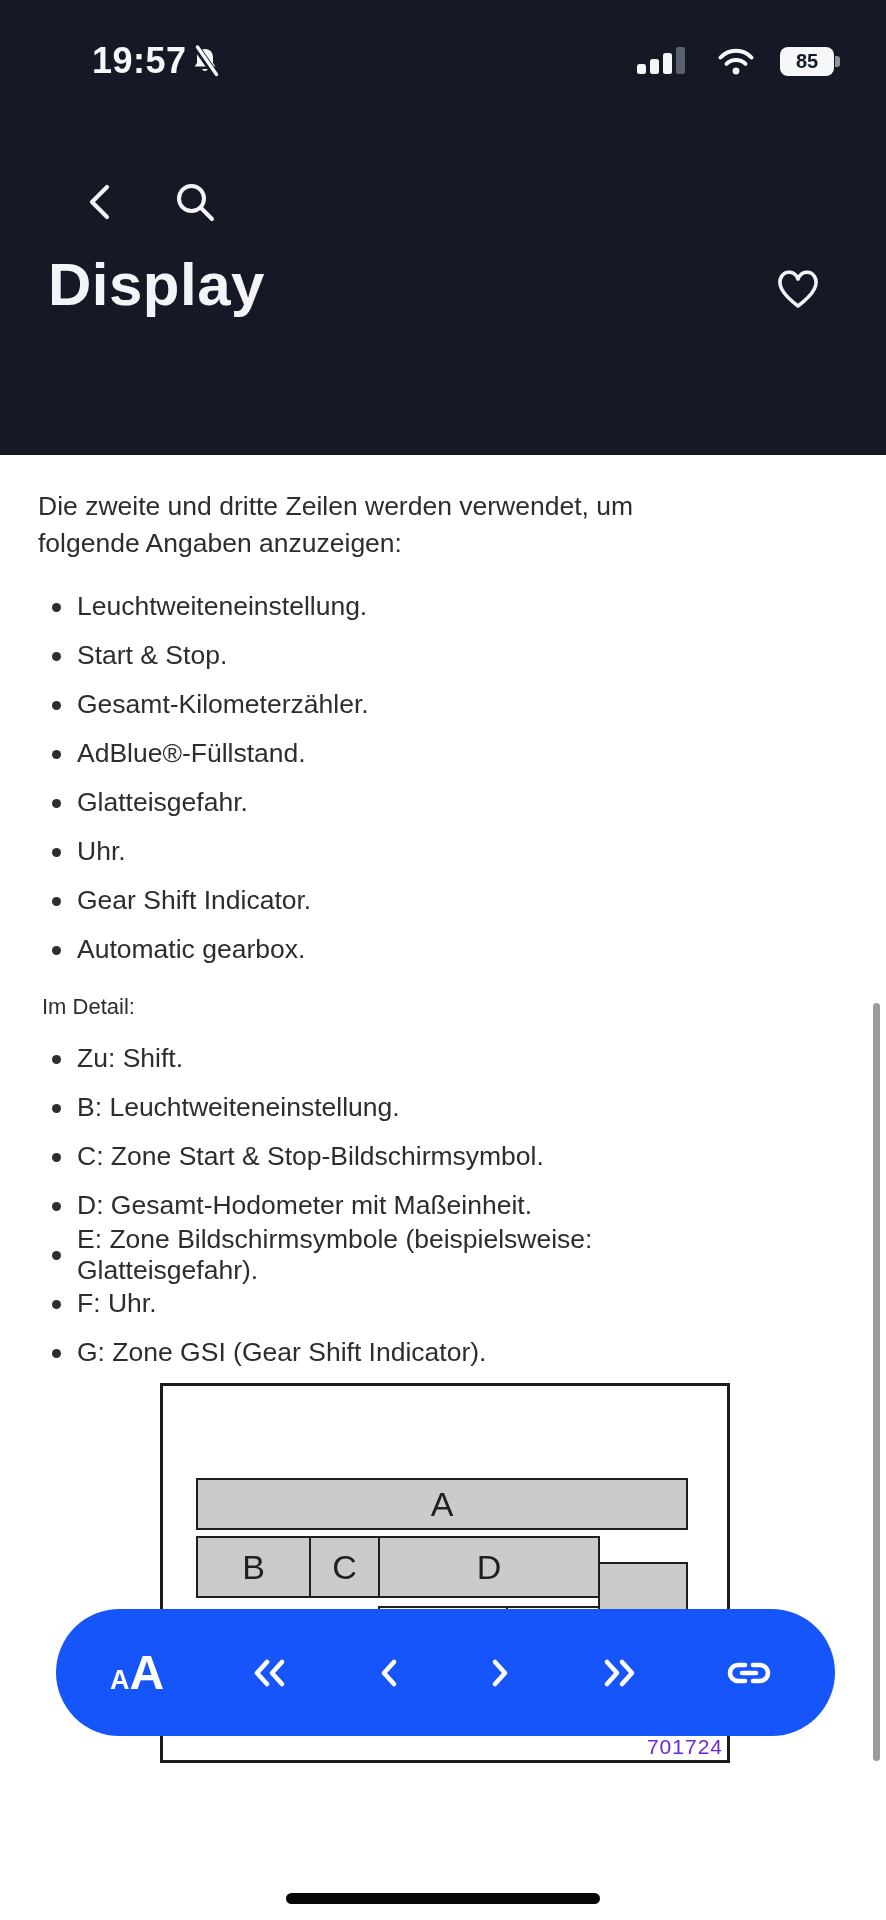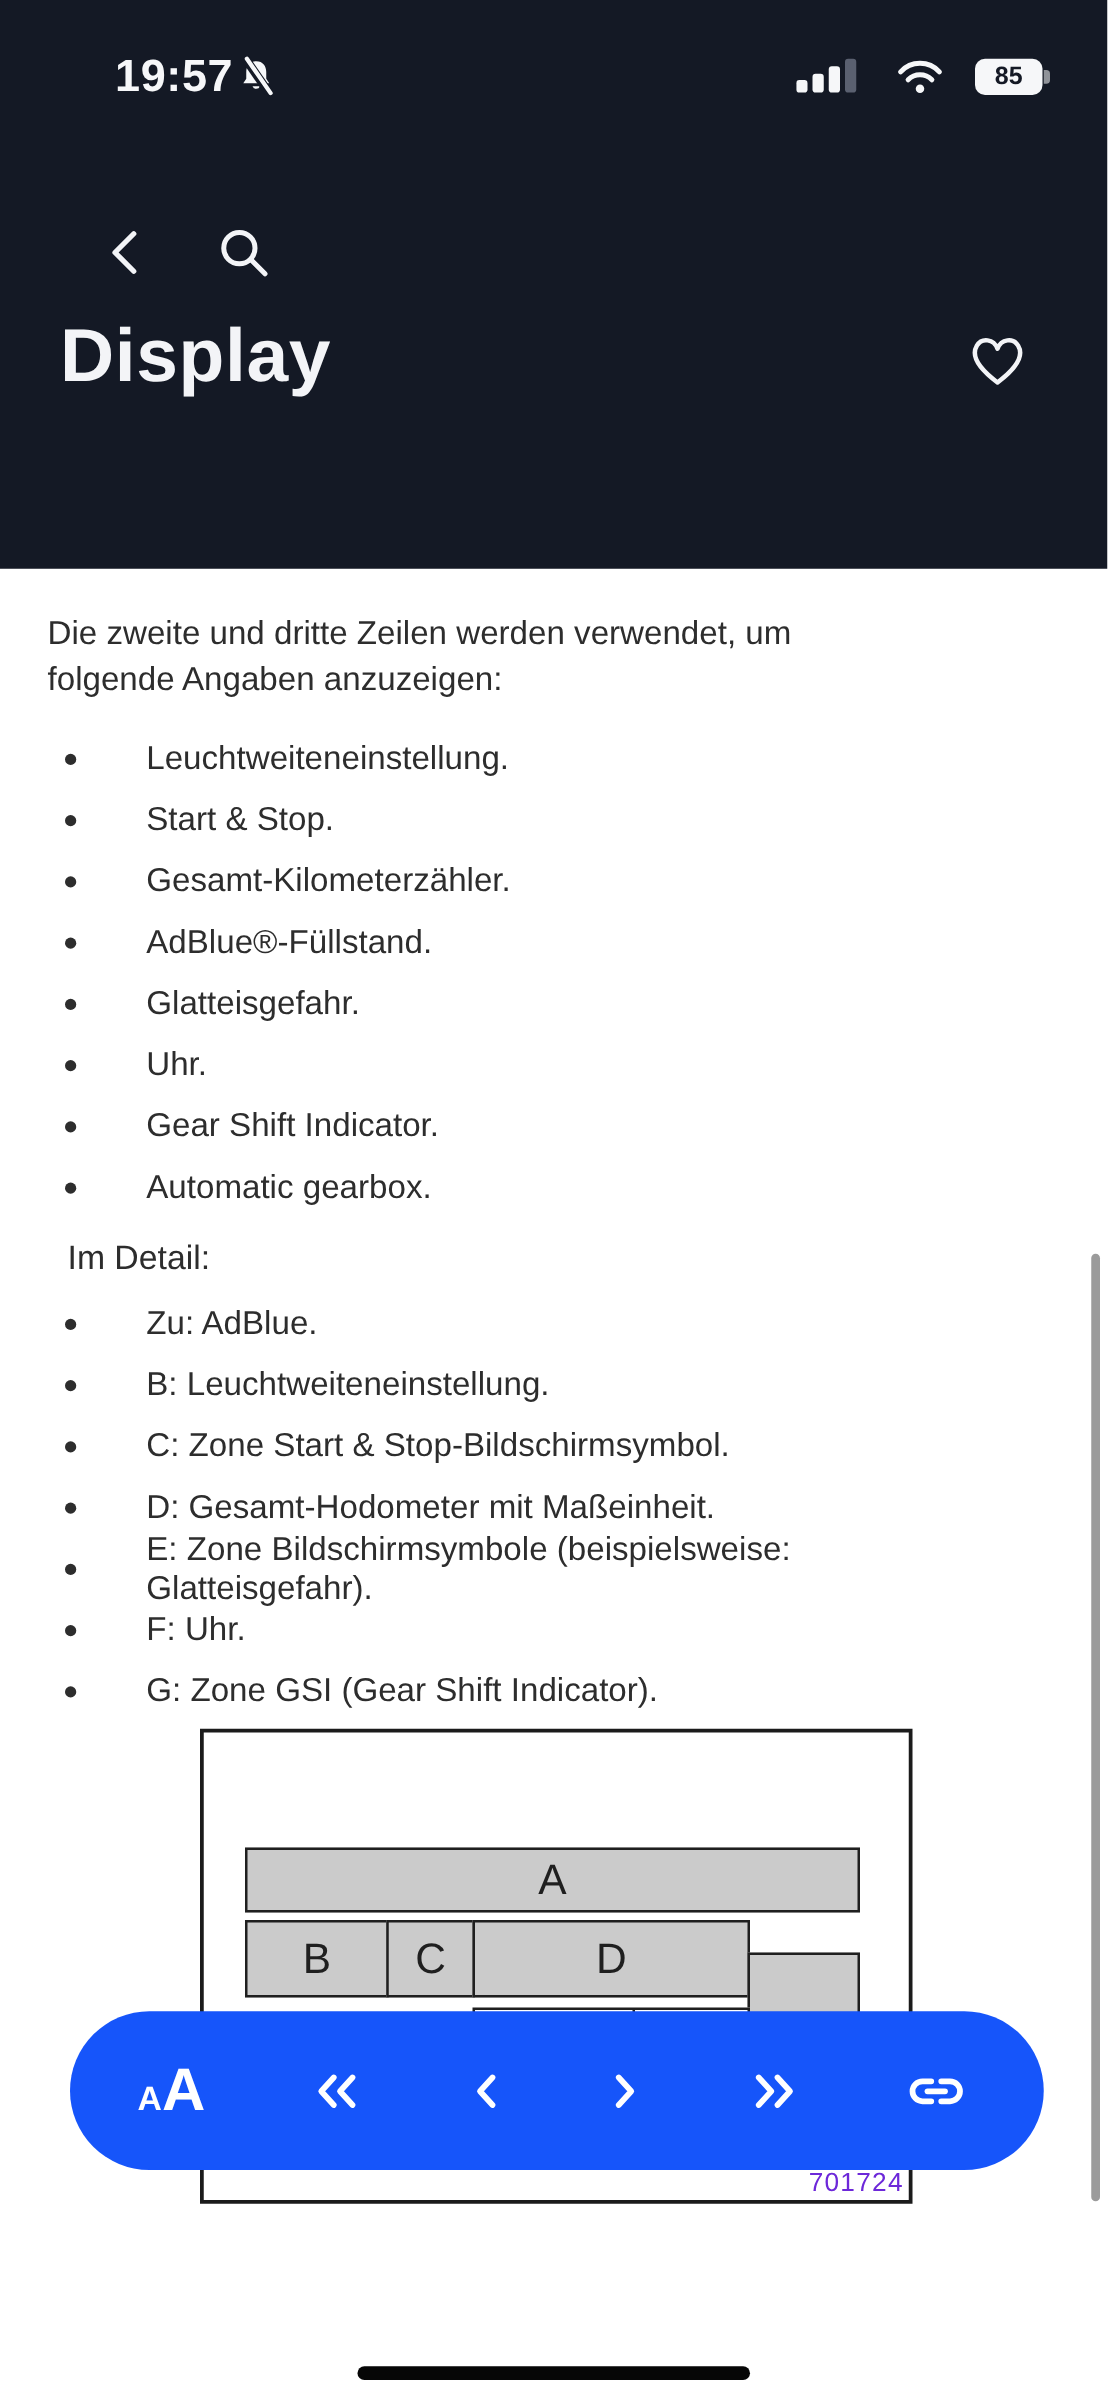--- a/index.html
+++ b/index.html
@@ -24,23 +24,23 @@
   .nav-search { width:140px; padding-right:62px; display:flex; justify-content:flex-end; align-items:center; }
 
   .title-row { position:absolute; top:250px; left:0; width:886px; display:flex; align-items:flex-start; justify-content:space-between; padding:0 62px 0 48px; }
   .page-title { font-size:60px; font-weight:700; letter-spacing:0.5px; color:#f3f4f7; }
   .fav { margin-top:14px; }
 
   
   .content { position:absolute; top:455px; left:0; width:774px; color:#2d2d2d; }
   .intro { padding:33px 46px 0 38px; font-size:26.5px; line-height:37px; }
   ul.bullets { list-style:none; margin-top:20px; }
-  ul.bullets li { position:relative; height:49px; display:flex; align-items:center; padding-left:117px; font-size:26.5px; }
+  ul.bullets li { position:relative; height:49px; display:flex; align-items:center; padding-left:77px; font-size:26.5px; }
   ul.bullets li::before { content:""; position:absolute; left:52px; top:21px; width:9px; height:9px; border-radius:50%; background:#2d2d2d; }
-  .detail-heading { margin-top:14px; padding-left:54px; font-size:27px; line-height:37px; }
+  .detail-heading { margin-top:14px; padding-left:42px; font-size:22px; line-height:37px; }
   ul.bullets.second { margin-top:9px; }
 
   
   .figure { position:absolute; top:1383px; left:160px; width:570px; height:380px; background:#ffffff; border:3px solid #1b1b1b; }
   .zone { position:absolute; background:#cbcbcb; border:2px solid #1f1f1f; display:flex; align-items:center; justify-content:center; font-size:34px; color:#1f1f1f; }
   .zone-a { left:33px; top:92px;  width:492px; height:52px; }
   .zone-b { left:33px; top:150px; width:115px; height:62px; }
   .zone-c { left:146px; top:150px; width:71px;  height:62px; }
   .zone-d { left:215px; top:150px; width:222px; height:62px; }
   .zone-g { left:435px; top:176px; width:90px;  height:132px; }
@@ -140,21 +140,21 @@
       <li>AdBlue®-Füllstand.</li>
       <li>Glatteisgefahr.</li>
       <li>Uhr.</li>
       <li>Gear Shift Indicator.</li>
       <li>Automatic gearbox.</li>
     </ul>
 
     <p class="detail-heading">Im Detail:</p>
 
     <ul class="bullets second">
-      <li>Zu: AdBlue.</li>
+      <li>Zu: Shift.</li>
       <li>B: Leuchtweiteneinstellung.</li>
       <li>C: Zone Start &amp; Stop-Bildschirmsymbol.</li>
       <li>D: Gesamt-Hodometer mit Maßeinheit.</li>
       <li>E: Zone Bildschirmsymbole (beispielsweise: Glatteisgefahr).</li>
       <li>F: Uhr.</li>
       <li>G: Zone GSI (Gear Shift Indicator).</li>
     </ul>
   </div>
 
   <div class="figure">

